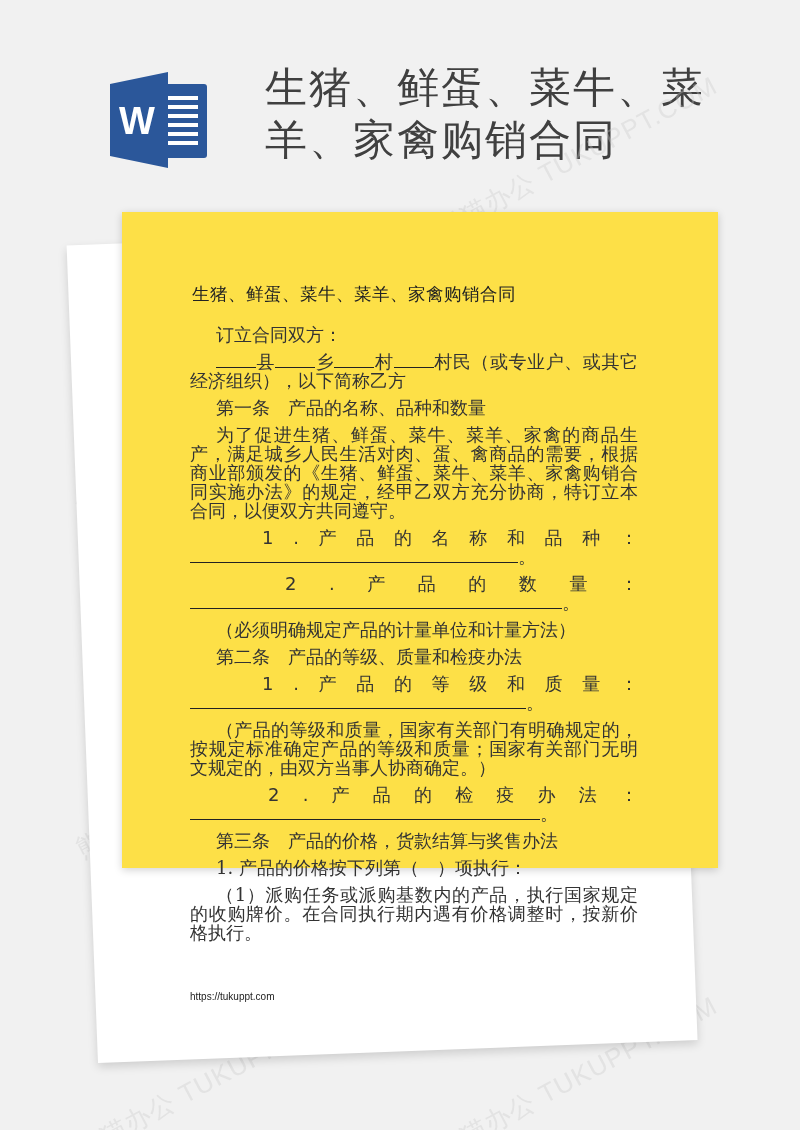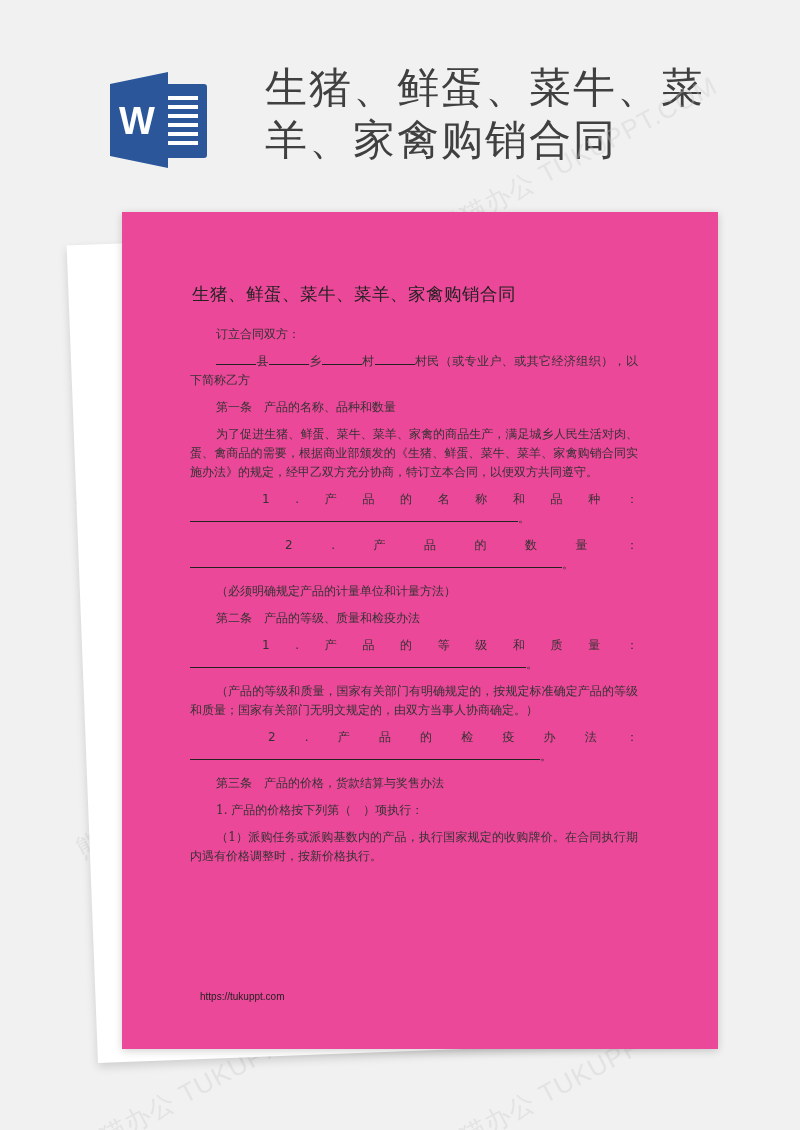--- a/index.html
+++ b/index.html
@@ -1,31 +1,31 @@
 <!DOCTYPE html>
 <html><head>
 <meta charset="utf-8">
 <style>
   html,body{margin:0;padding:0;}
   body{width:800px;height:1130px;background:#f1f1f1;position:relative;overflow:hidden;font-family:"DejaVu Serif","Liberation Serif",serif;}
   .header{position:absolute;left:0;top:0;width:800px;height:200px;}
   .word-icon{position:absolute;left:110px;top:72px;width:100px;height:96px;}
   .banner-title{position:absolute;left:265px;top:62px;width:460px;color:#404040;font-family:"DejaVu Sans","Liberation Sans",sans-serif;font-size:42px;line-height:52px;letter-spacing:2px;}
   .page-back{position:absolute;left:98px;top:245px;width:600px;height:818px;background:#fff;box-shadow:0 4px 10px rgba(0,0,0,0.15);transform:rotate(-2.2deg);transform-origin:left bottom;}
-  .page{position:absolute;left:122px;top:212px;width:596px;height:837px;background:#ec4899;box-shadow:0 2px 8px rgba(0,0,0,0.18);}
+  .page{position:absolute;left:122px;top:212px;width:596px;height:656px;background:#fde047;box-shadow:0 2px 8px rgba(0,0,0,0.18);}
   .doc-title{position:absolute;left:70px;top:70px;font-family:"DejaVu Sans","Liberation Sans",sans-serif;font-size:17.5px;color:#222;letter-spacing:0.5px;}
-  .body-text{position:absolute;left:68px;top:113px;width:448px;font-size:12px;color:#333;line-height:19px;}
+  .body-text{position:absolute;left:68px;top:113px;width:448px;font-size:18px;color:#333;line-height:19px;}
   .p{margin:0 0 8px 0;text-indent:26px;text-align:justify;}
   .p.noindent{text-indent:0;}
   .blank{display:inline-block;border-bottom:1px solid #222;width:40px;height:12px;vertical-align:baseline;}
   .spread{display:flex;justify-content:space-between;padding-left:72px;margin:0;}
   .spread span{display:inline-block;}
   .numsans{font-family:"DejaVu Sans","Liberation Sans",sans-serif;}
   .fill-line{display:inline-block;border-bottom:1px solid #222;height:12px;vertical-align:baseline;}
-  .url{position:absolute;left:78px;top:779px;font-family:"Liberation Sans",sans-serif;font-size:10px;color:#222;}
+  .url{position:absolute;left:68px;top:779px;font-family:"Liberation Sans",sans-serif;font-size:10px;color:#222;}
   .wm{position:absolute;font-family:"Liberation Sans",sans-serif;font-size:26px;color:rgba(200,200,200,0.35);transform:rotate(-28deg);white-space:nowrap;letter-spacing:1px;pointer-events:none;}
 </style>
 </head>
 <body>
 
 <div class="header">
   <div class="word-icon">
     <svg width="100" height="96" viewBox="0 0 100 96">
       <rect x="42" y="12" width="55" height="74" rx="3" fill="#2b579a"></rect>
       <g fill="#ffffff">

